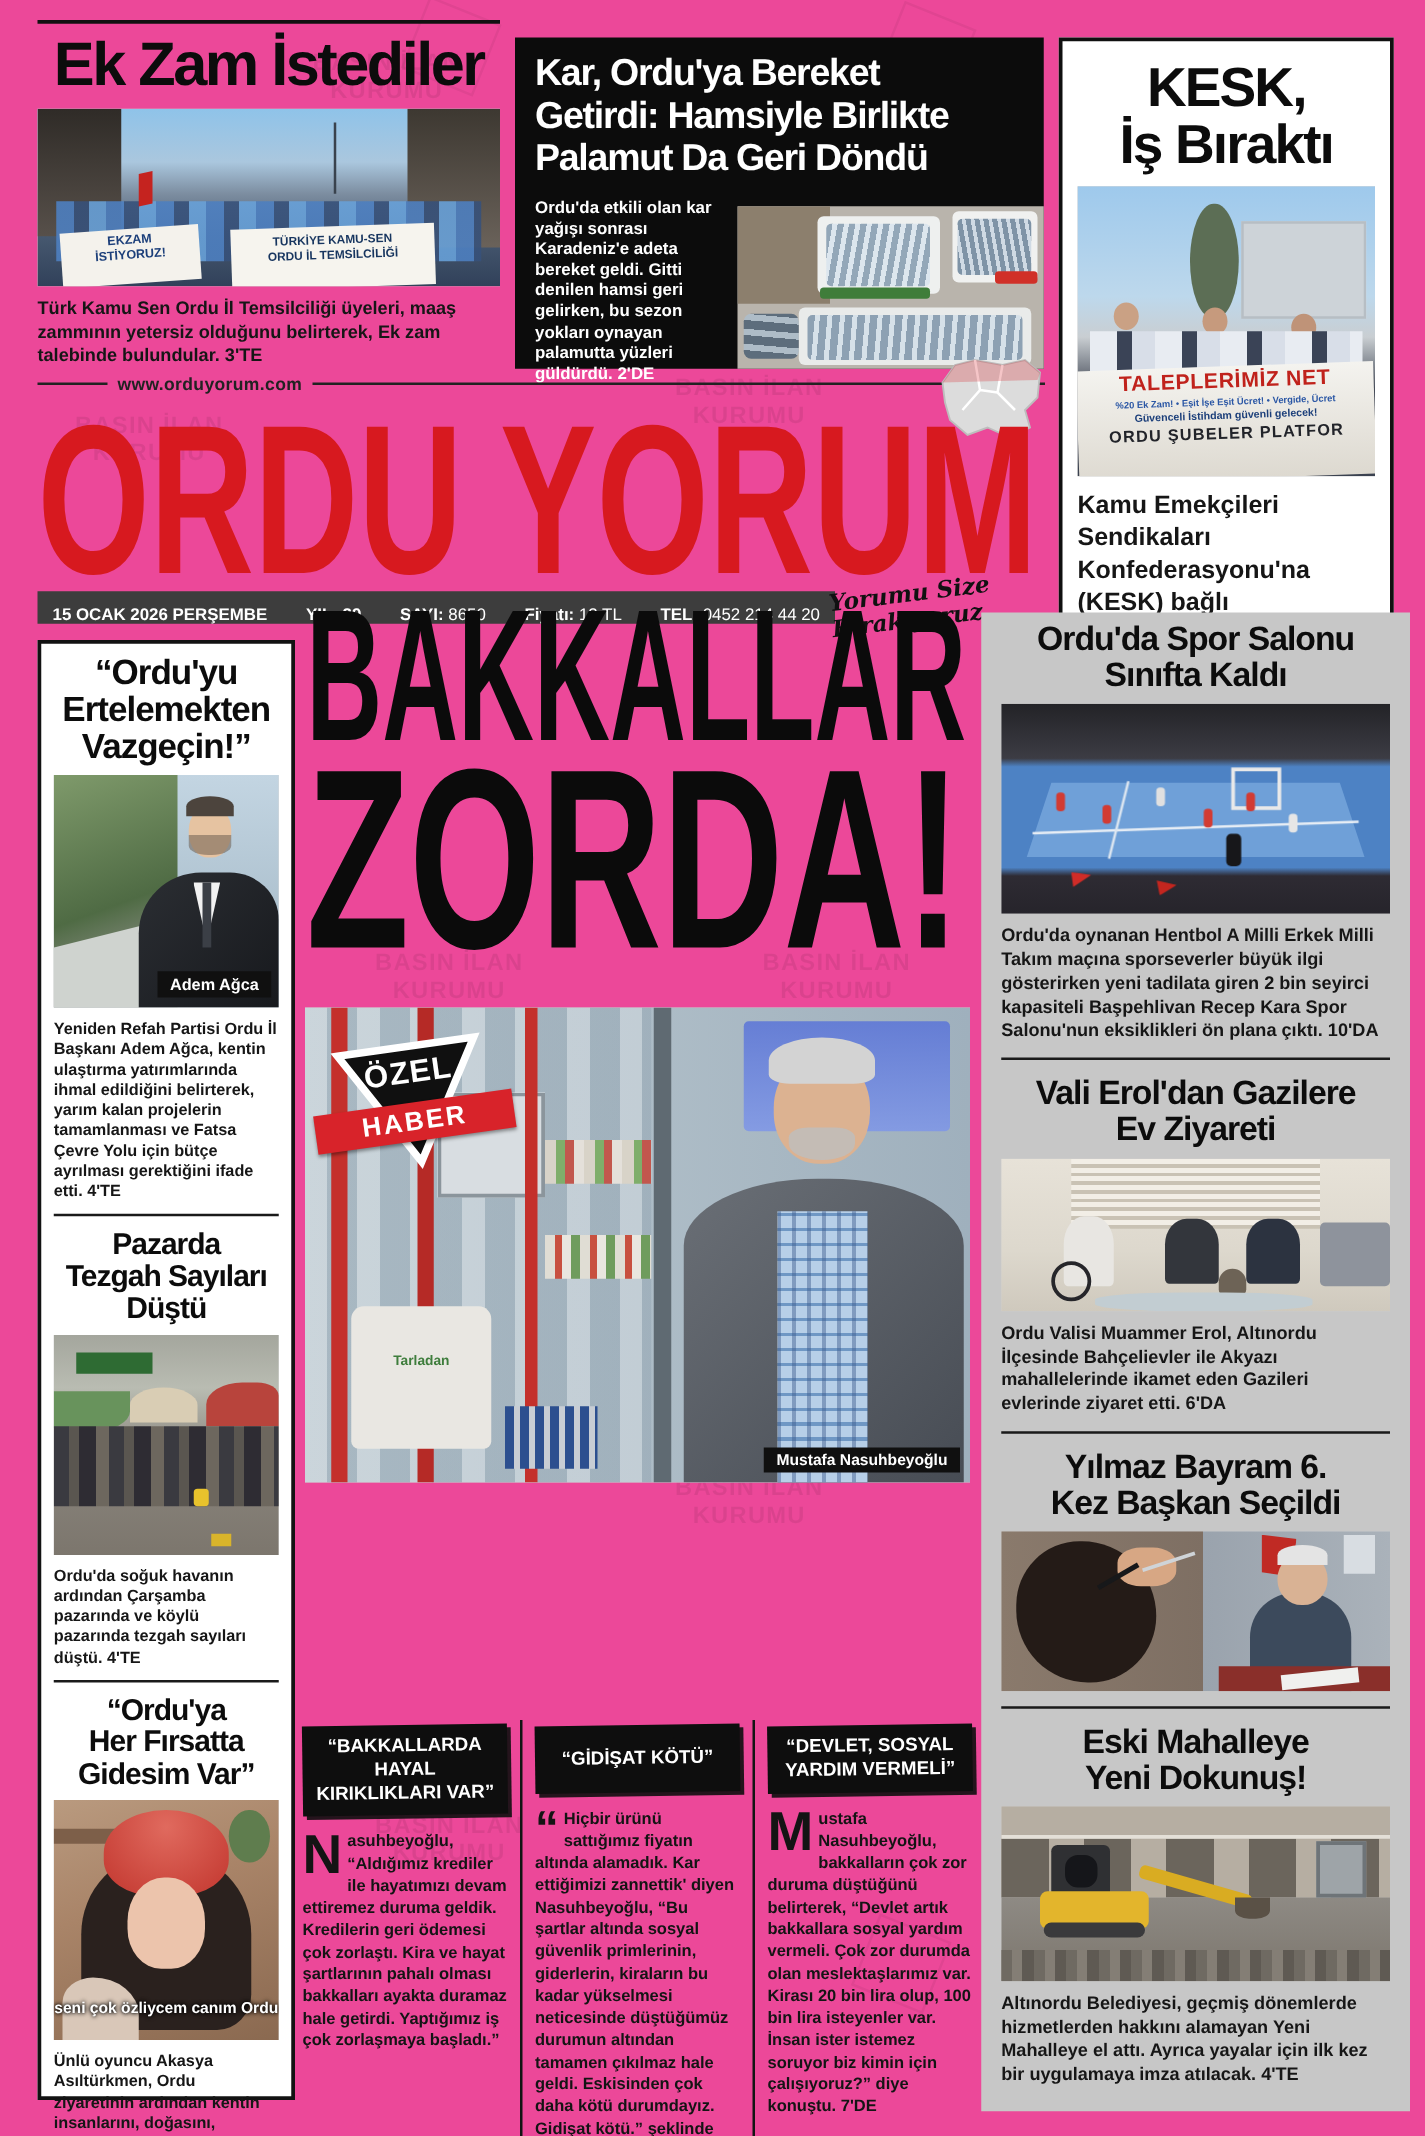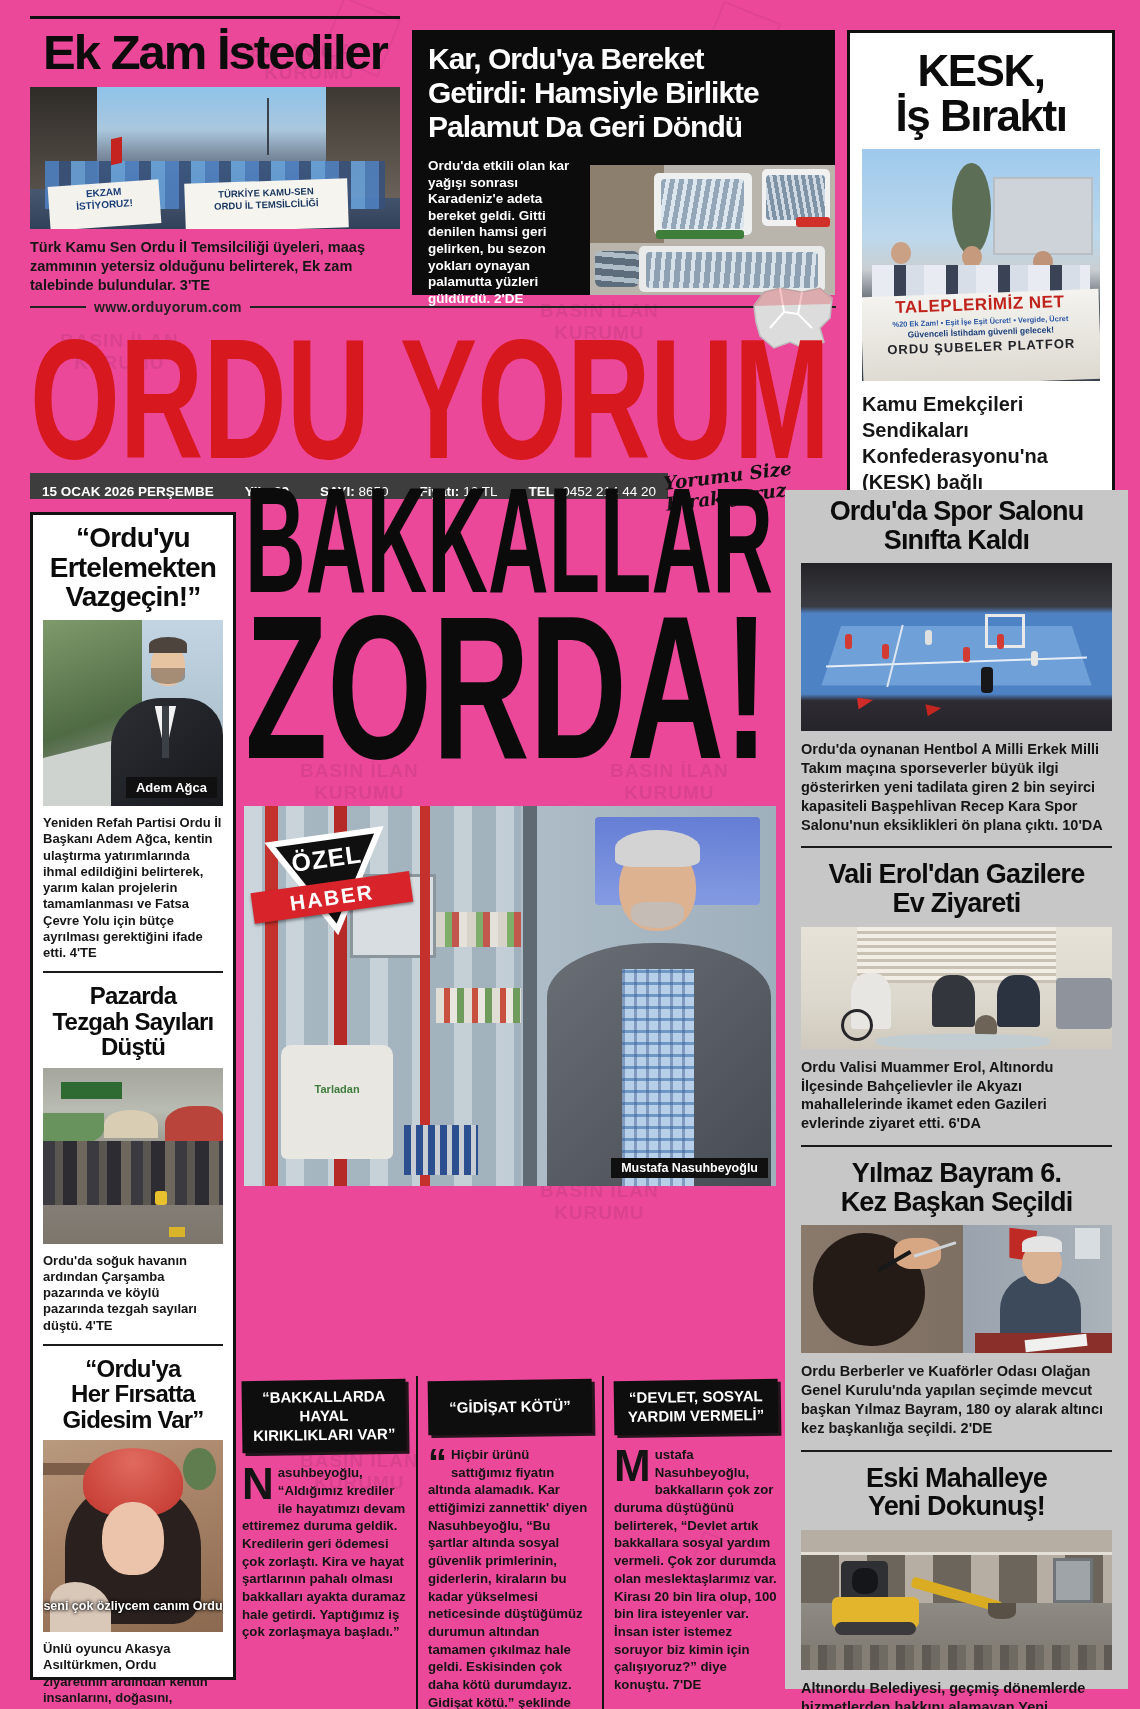--- a/index.html
+++ b/index.html
@@ -322,21 +322,20 @@
         <div class="abs" style="left:24%;top:26%;width:12%;height:4px;background:#17181a;transform:rotate(-30deg)"></div>
         <div class="abs" style="right:24%;top:2%;width:9%;height:26%;background:#c02a24;clip-path:polygon(0 0,100% 10%,80% 100%,0 90%)"></div>
         <div class="abs" style="right:4%;top:2%;width:8%;height:24%;background:#d8dde2"></div>
         <div class="abs" style="right:10%;bottom:0;width:26%;height:62%;background:#3c4a5c;border-radius:45% 45% 0 0"></div>
         <div class="abs" style="right:16%;top:14%;width:13%;height:32%;background:#d9b294;border-radius:48%">
           <div style="position:absolute;left:0;top:-18%;width:100%;height:40%;background:#e4e4e4;border-radius:50% 50% 0 0"></div>
         </div>
         <div class="abs" style="right:0;bottom:0;width:44%;height:16%;background:#8a2f2a"></div>
         <div class="abs" style="right:8%;bottom:4%;width:20%;height:9%;background:#f0f0ee;transform:rotate(-6deg)"></div>
       </div>
-      <div class="cap" style="margin-top:9px;font-size:14.5px">Ordu Berberler ve Kuaförler Odası Olağan Genel Kurulu'nda yapılan seçimde mevcut başkan Yılmaz Bayram, 180 oy alarak altıncı kez başkanlığa seçildi. 2'DE</div>
     </div>
 
     <hr class="rule" style="margin:12px 0">
 
     <div>
       <div class="hl pre" style="font-size:27px">Eski Mahalleye
 Yeni Dokunuş!</div>
       <div class="photo" style="height:140px;margin-top:9px">
         <div class="abs" style="left:0;top:0;width:100%;height:52%;background:#b6aea2"></div>
         <div class="abs" style="left:0;top:18%;width:100%;height:34%;background:repeating-linear-gradient(90deg,#6b655c 0 38px,#b6aea2 38px 66px)"></div>

